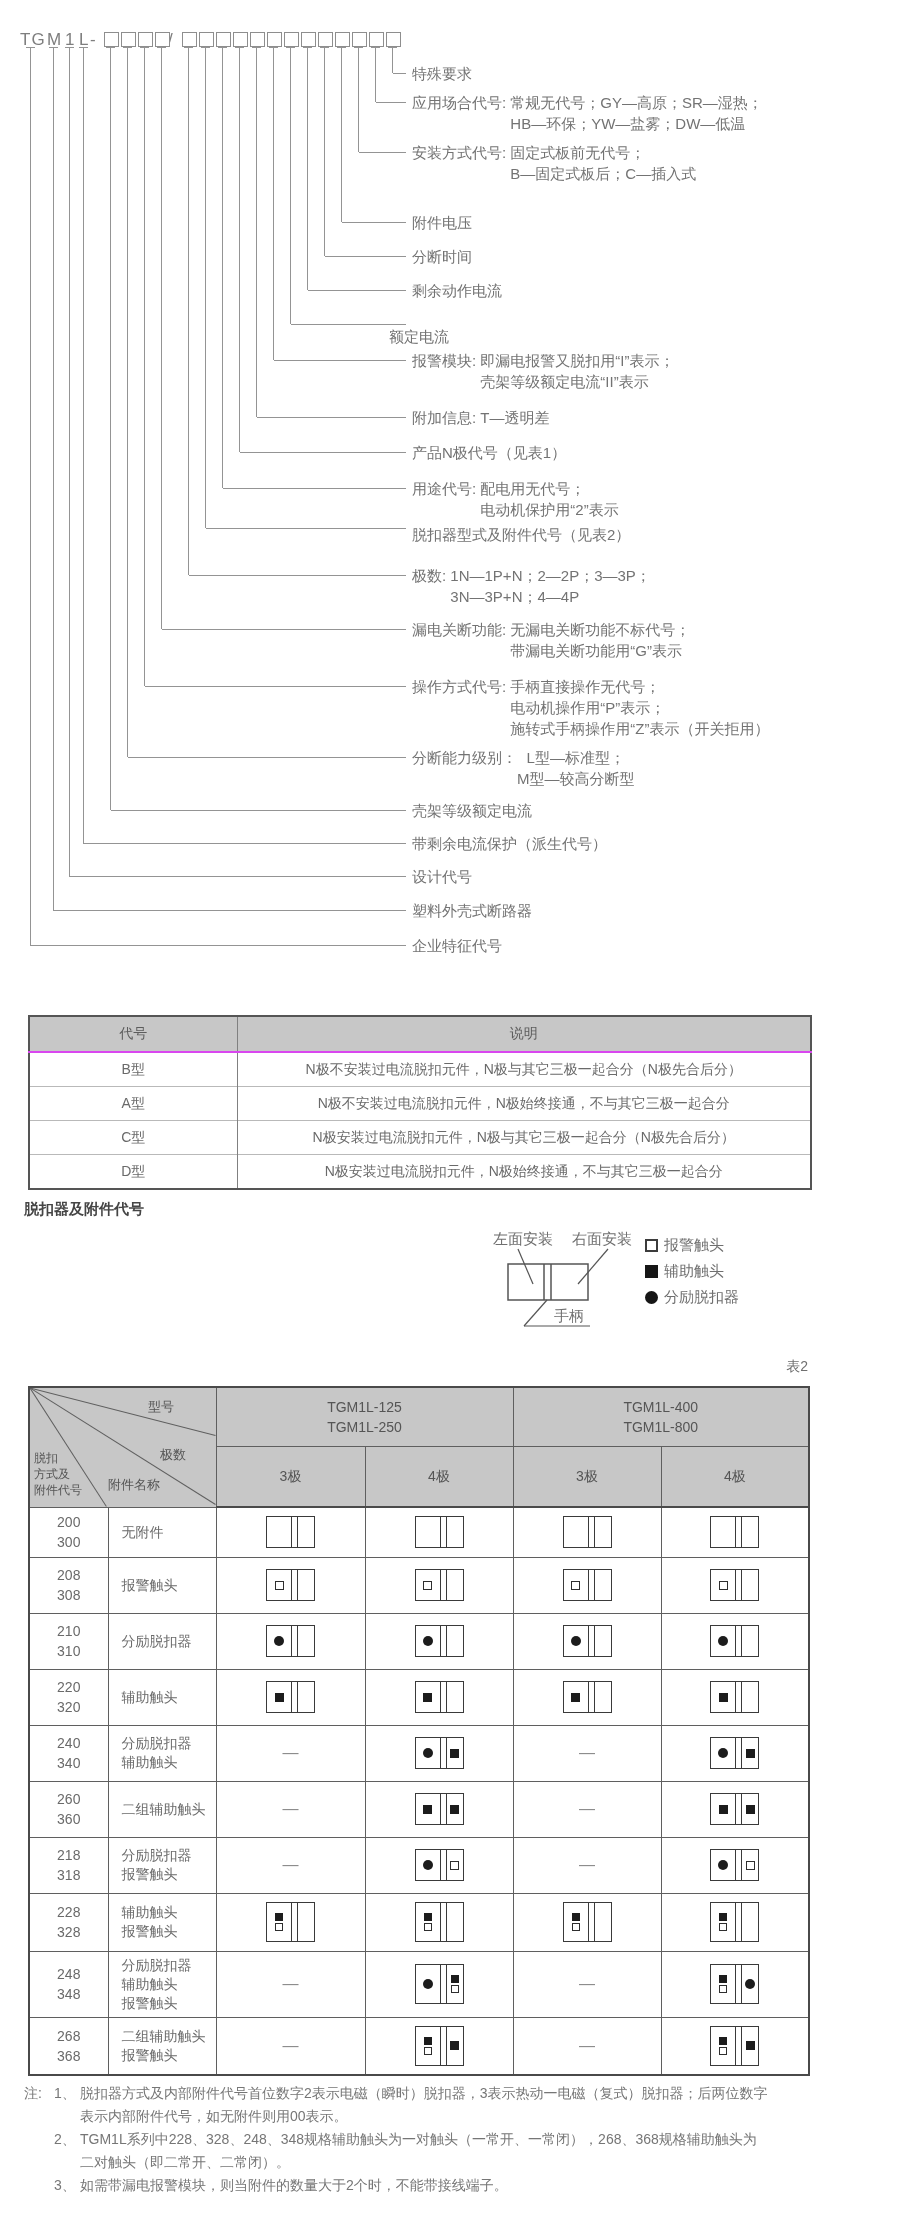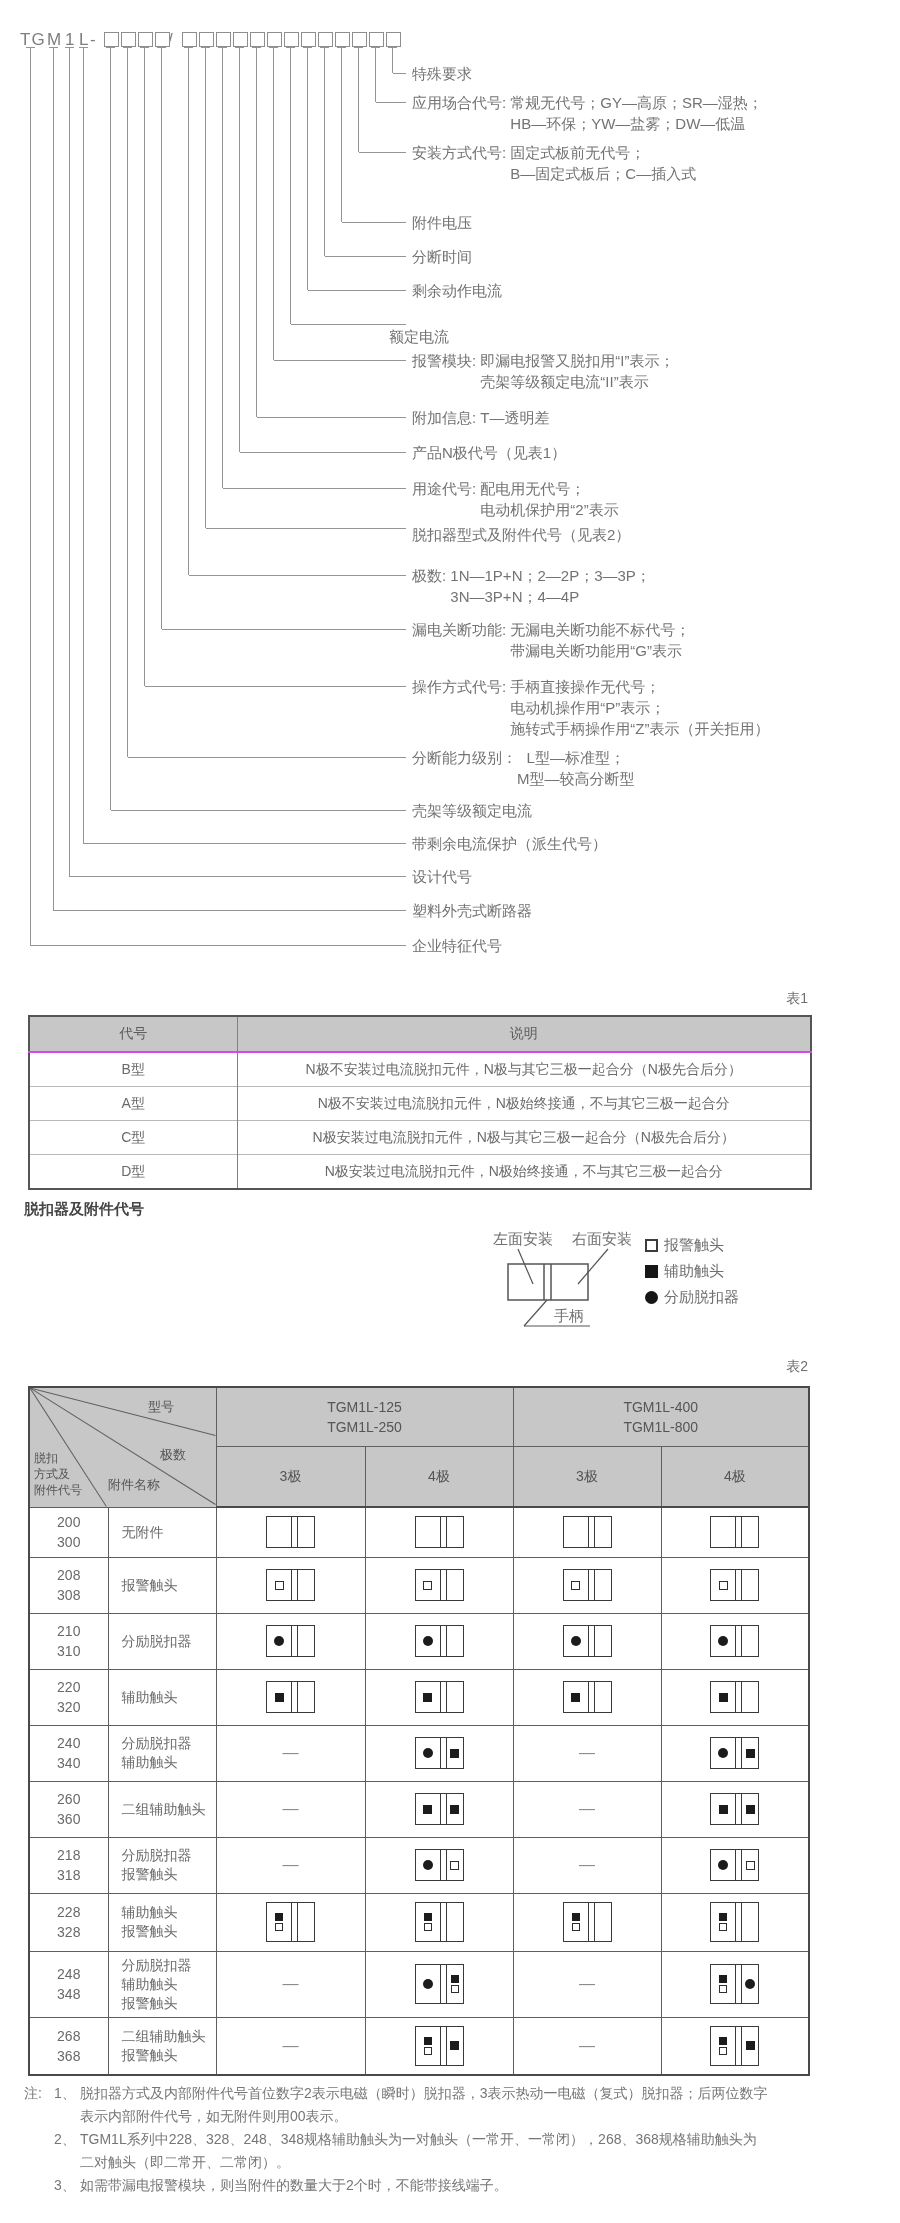--- a/index.html
+++ b/index.html
@@ -232,21 +232,20 @@
         <span class="cnt">塑料外壳式断路器</span>
       </div>
       <div class="cap" style="left: 25.5px; top: 47px; width: 9px;"></div>
       <div class="vline" style="left: 29.5px; top: 47px; height: 898px;"></div>
       <div class="hline" style="left: 30px; top: 945px; width: 376px;"></div>
       <div class="callout-label" style="left: 412px; top: 935px;">
         <span class="cnt">企业特征代号</span>
       </div>
     </div>
 
-  <div class="tbl-cap" style="top:990px;">表1</div>
   <table id="table1">
     <colgroup>
         <col style="width:208px">
         <col>
       </colgroup>
     <thead>
       <tr>
         <th>代号</th>
         <th>说明</th>
       </tr>

